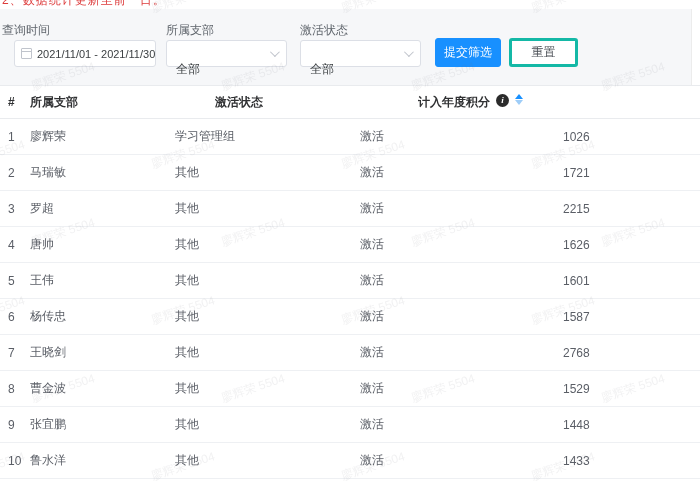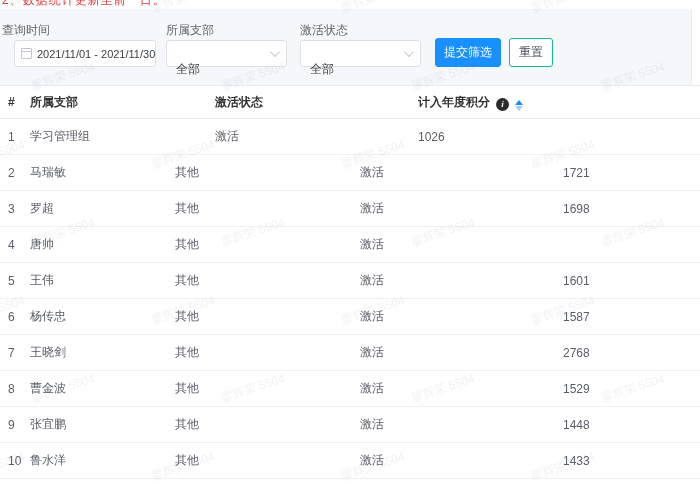--- a/index.html
+++ b/index.html
@@ -31,33 +31,33 @@
     border-radius:3px; display:flex; align-items:center; justify-content:space-between; padding:0 9px; }
   .select.s-branch { left:166px; }
   .select.s-status { left:300px; }
   .select-value { font-size:12px; color:#3c4043;margin-top:32px; }
   .chev { width:7px; height:7px; border-right:1.5px solid #c0c4cc; border-bottom:1.5px solid #c0c4cc;
     transform:rotate(45deg) translateY(-2px); flex:0 0 auto; }
 
   .btn { position:absolute; top:29px; height:29px; border-radius:3px; font-size:12px; display:flex;
     align-items:center; justify-content:center; cursor:pointer; }
   .btn-submit { left:435px; width:66px; background:#1890ff; color:#fff; border:1px solid #1890ff;font-family:Liberation Mono, monospace; }
-  .btn-reset { left:509px; width:44px; background:#fff; color:#4a4f55; border:1px solid #14b8a6; }
+  .btn-reset { left:509px; width:69px; background:#fff; color:#4a4f55; border:3px solid #14b8a6; }
 
   
   .table { position:absolute; left:0; top:85px; width:700px; z-index:2; }
   .t-row { display:flex; align-items:center; height:36px; border-bottom:1px solid #eef0f3; background:transparent; }
   .t-head { height:34px; border-top:1px solid #e9ebee; border-bottom:1px solid #e9ebee; }
   .t-head .cell { color:#303133; font-weight:bold; }
   .cell { font-size:12px; color:#5a5e66; white-space:nowrap; overflow:hidden; }
   .c-rank   { width:30px; padding-left:8px; flex:0 0 auto; }
   .c-name   { width:145px; flex:0 0 auto; }
   .c-branch { width:185px; flex:0 0 auto; }
   .c-status { width:203px; flex:0 0 auto; }
-  .c-points { flex:1; display:flex; align-items:flex-end; gap:6px; }
+  .c-points { flex:1; display:flex; align-items:flex-start; gap:6px; }
 
   .info-icon { width:13px; height:13px; border-radius:50%; background:#2b2b2b; color:#fff; font-size:9px;
     font-style:italic; font-family:"Liberation Serif",serif; display:flex; align-items:center; justify-content:center; flex:0 0 auto; }
   .sorter { display:flex; flex-direction:column; gap:1px; cursor:pointer; }
   .caret-up { width:0; height:0; border-left:4px solid transparent; border-right:4px solid transparent; border-bottom:5px solid #1890ff; }
   .caret-down { width:0; height:0; border-left:4px solid transparent; border-right:4px solid transparent; border-top:5px solid #9ecdf8; }
 </style>
 </head>
 <body>
 
@@ -130,46 +130,48 @@
       <span class="info-icon">i</span>
       <span class="sorter">
         <span class="caret-up"></span>
         <span class="caret-down"></span>
       </span>
     </div>
   </div>
   <div>
   <div class="t-row">
     <div class="cell c-rank">1</div>
+    <div class="cell c-name">廖辉荣</div>
     <div class="cell c-branch">学习管理组</div>
     <div class="cell c-status">激活</div>
     <div class="cell c-points">1026</div>
   </div>
 
   <div class="t-row">
     <div class="cell c-rank">2</div>
     <div class="cell c-name">马瑞敏</div>
     <div class="cell c-branch">其他</div>
     <div class="cell c-status">激活</div>
     <div class="cell c-points">1721</div>
   </div>
 
   <div class="t-row">
     <div class="cell c-rank">3</div>
     <div class="cell c-name">罗超</div>
     <div class="cell c-branch">其他</div>
     <div class="cell c-status">激活</div>
-    <div class="cell c-points">1698</div>
+    <div class="cell c-points">2215</div>
   </div>
 
   <div class="t-row">
     <div class="cell c-rank">4</div>
     <div class="cell c-name">唐帅</div>
     <div class="cell c-branch">其他</div>
     <div class="cell c-status">激活</div>
+    <div class="cell c-points">1626</div>
   </div>
 
   <div class="t-row">
     <div class="cell c-rank">5</div>
     <div class="cell c-name">王伟</div>
     <div class="cell c-branch">其他</div>
     <div class="cell c-status">激活</div>
     <div class="cell c-points">1601</div>
   </div>
 

